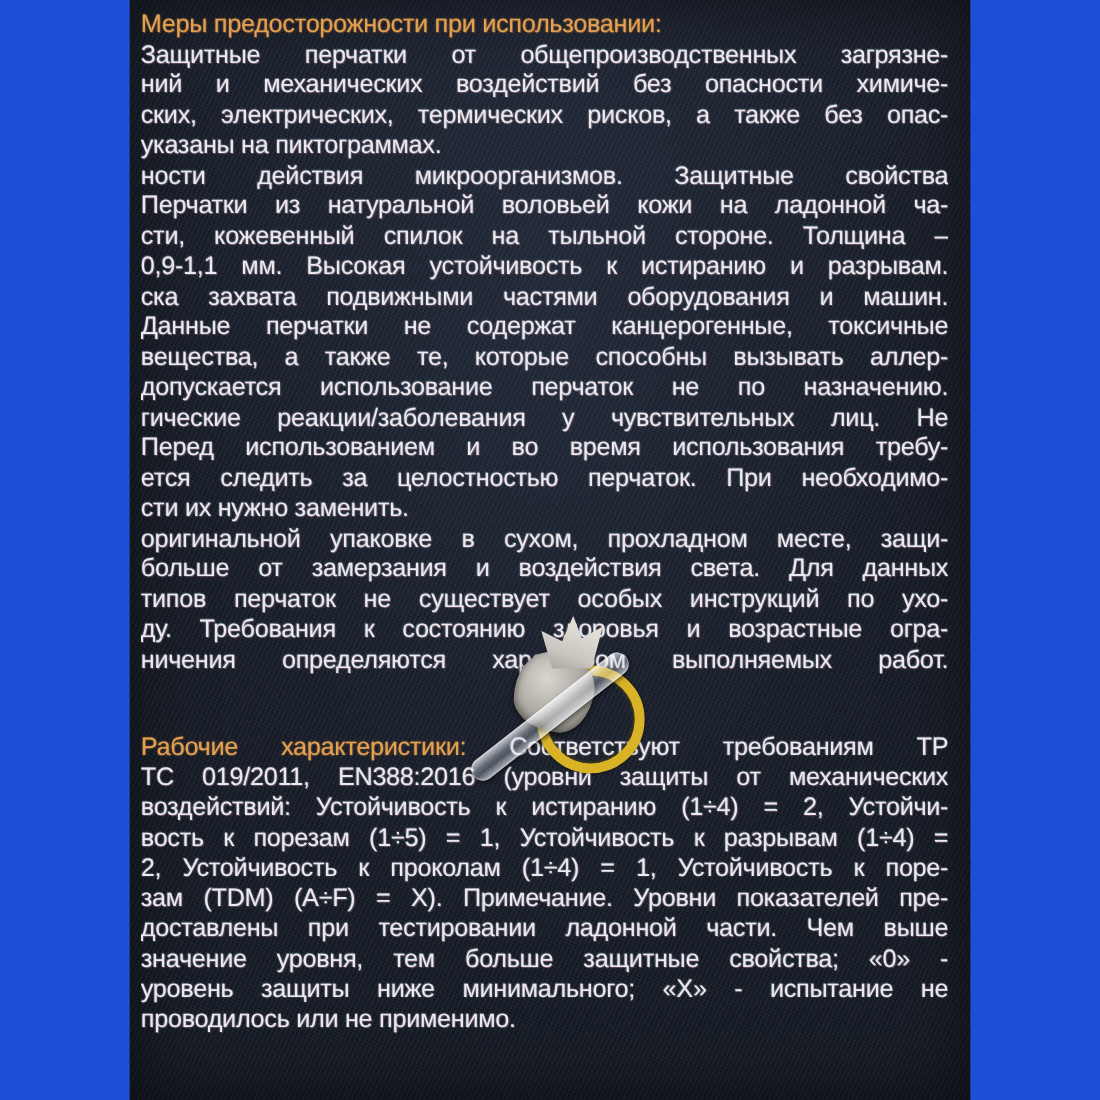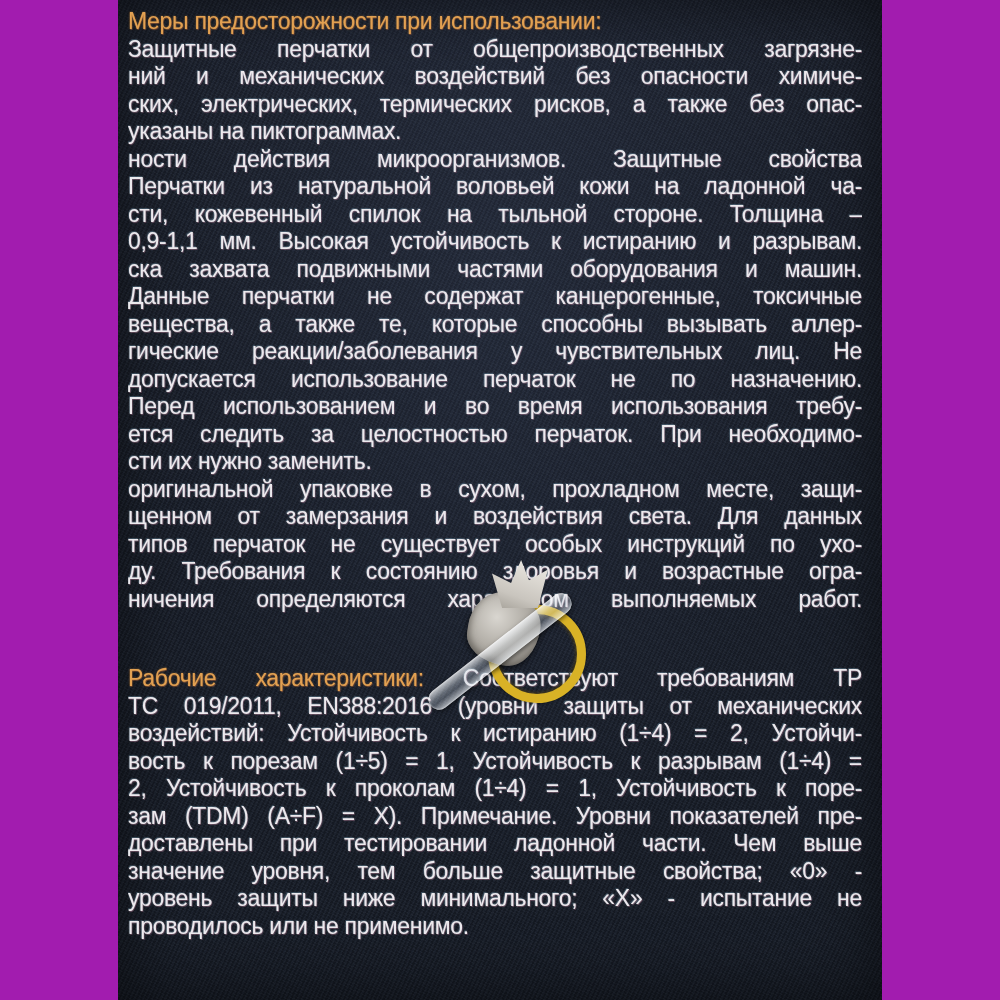--- a/index.html
+++ b/index.html
@@ -1,19 +1,19 @@
 <!DOCTYPE html>
 <html><head>
 <meta charset="utf-8">
 <style>
   html,body{margin:0;padding:0;background:#000;}
   .photo{
     position:relative;
     width:1000px;height:1000px;
-    background:#a21caf;
+    background:#1d4ed8;
     overflow:hidden;
     font-family:"Liberation Sans",sans-serif;
   }
   .label{
     position:absolute;
     left:118px;top:0;
     width:764px;height:1000px;
     background-color:#181d27;
     background-image:
       radial-gradient(ellipse at 50% 28%, rgba(80,95,130,0.16), rgba(0,0,0,0.0) 60%),
@@ -104,29 +104,29 @@
         </div>
         <div class="section">
           <div class="line">Перчатки из натуральной воловьей кожи на ладонной ча-</div>
           <div class="line">сти, кожевенный спилок на тыльной стороне. Толщина –</div>
           <div class="line">0,9-1,1 мм. Высокая устойчивость к истиранию и разрывам.</div>
           <div class="line">ска захвата подвижными частями оборудования и машин.</div>
         </div>
         <div class="section">
           <div class="line">Данные перчатки не содержат канцерогенные, токсичные</div>
           <div class="line">вещества, а также те, которые способны вызывать аллер-</div>
+          <div class="line">допускается использование перчаток не по назначению.</div>
           <div class="line">гические реакции/заболевания у чувствительных лиц. Не</div>
-          <div class="line">допускается использование перчаток не по назначению.</div>
           <div class="line">Перед использованием и во время использования требу-</div>
           <div class="line">ется следить за целостностью перчаток. При необходимо-</div>
           <div class="line last">сти их нужно заменить.</div>
         </div>
         <div class="section">
           <div class="line">оригинальной упаковке в сухом, прохладном месте, защи-</div>
-          <div class="line">щенном от замерзания и воздействия света. Для данных</div>
+          <div class="line">больше от замерзания и воздействия света. Для данных</div>
           <div class="line">типов перчаток не существует особых инструкций по ухо-</div>
           <div class="line">ду. Требования к состоянию здоровья и возрастные огра-</div>
           <div class="line">ничения определяются характером выполняемых работ.</div>
         </div>
         <div class="section gap">
           <div class="line"><span class="gold">Рабочие характеристики:</span><span> Соответствуют требованиям ТР</span></div>
           <div class="line">ТС 019/2011, EN388:2016 (уровни защиты от механических</div>
           <div class="line">воздействий: Устойчивость к истиранию (1÷4) = 2, Устойчи-</div>
           <div class="line">вость к порезам (1÷5) = 1, Устойчивость к разрывам (1÷4) =</div>
           <div class="line">2, Устойчивость к проколам (1÷4) = 1, Устойчивость к поре-</div>

